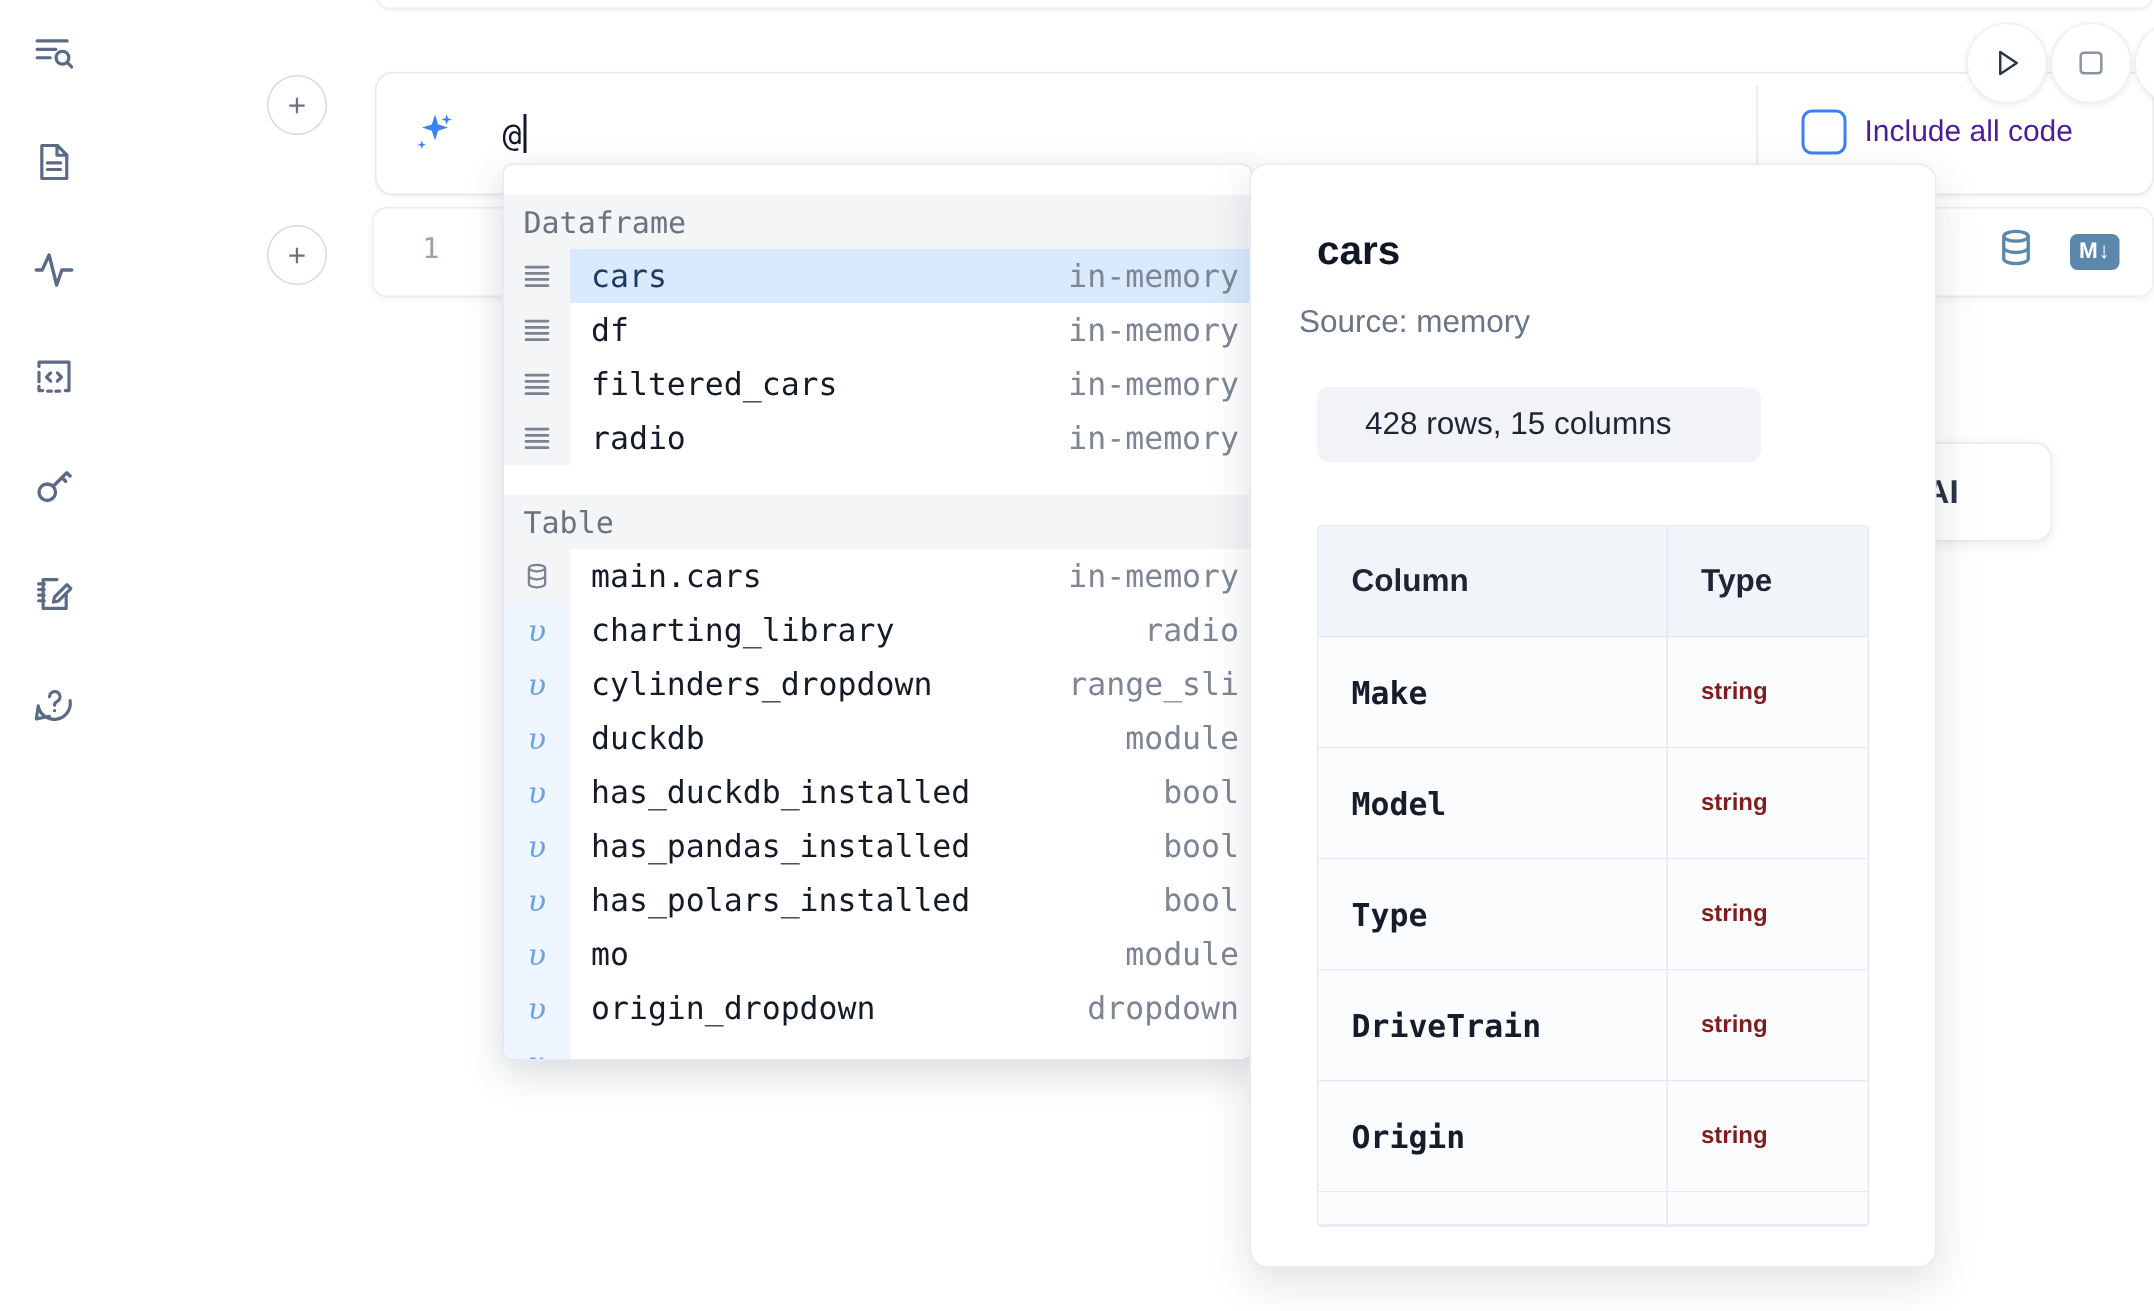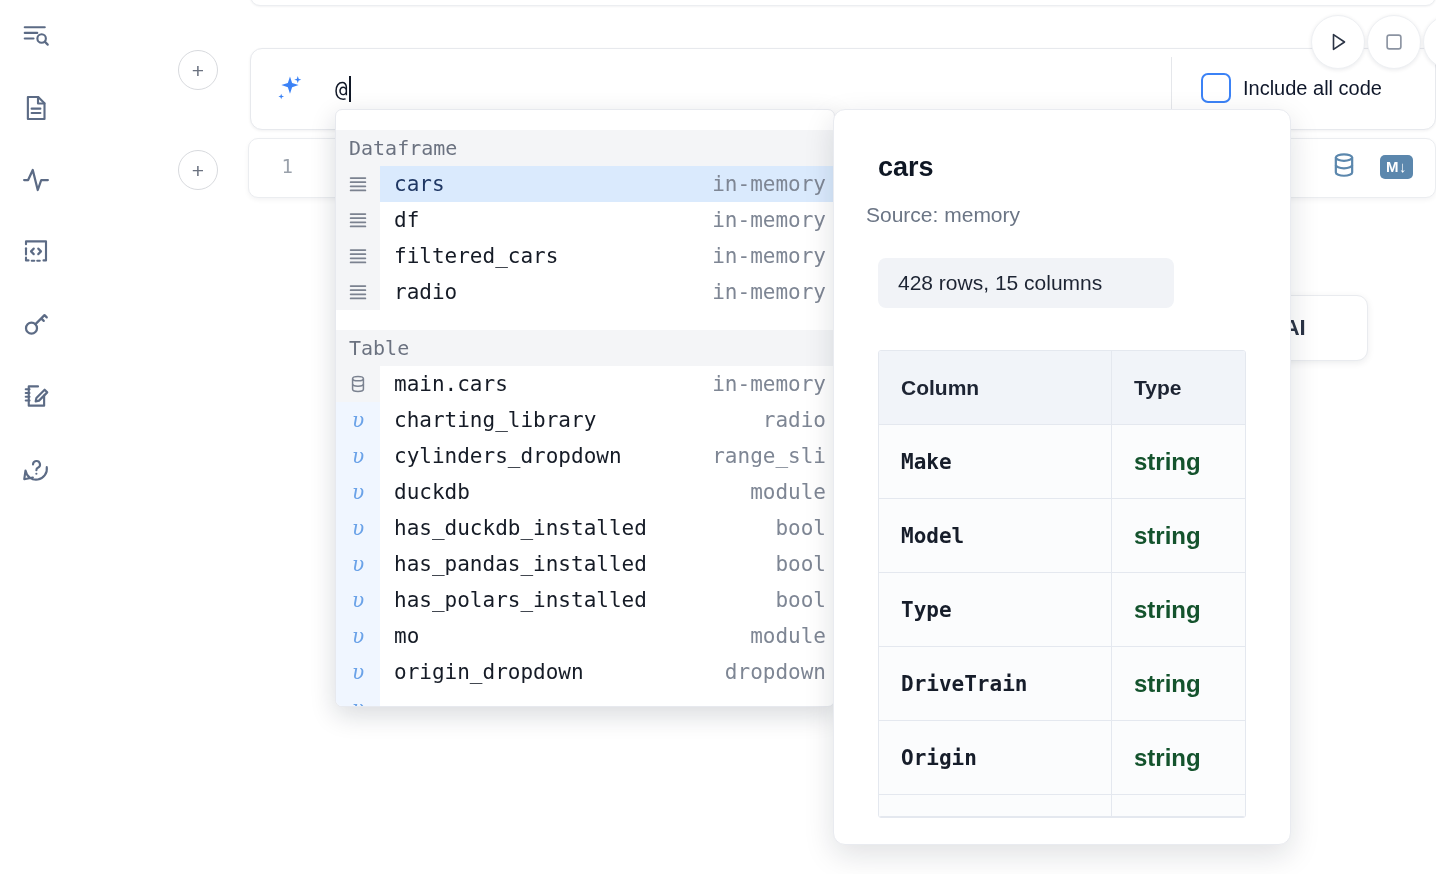--- a/index.html
+++ b/index.html
@@ -50,21 +50,21 @@
     display:inline-block; width:2px; height:26px; background:#111827;
     vertical-align:-5px; margin-left:1px;
   }
   .ai-divider { position:absolute; left:920px; top:8px; width:1px; height:66px; background:#e5e7eb; }
   .include-wrap {
     position:absolute; left:950px; top:24px; display:flex; align-items:center; gap:12px;
   }
   .cb {
     width:30px; height:30px; border:2px solid #3b82f6; border-radius:7px; background:#fff;
   }
-  .include-label { font-size:20px; color:#0f172a; }
+  .include-label { font-size:20px; color:#4c1d95; }
 
   .round-icon-btn {
     position:absolute; width:54px; height:54px; border-radius:50%;
     background:#fff; border:1px solid #eef0f3;
     box-shadow:0 1px 4px rgba(15,23,42,.09);
     display:flex; align-items:center; justify-content:center; color:#2b3445;
   }
   #run-btn  { left:1311px; top:15px; }
   #stop-btn { left:1367px; top:15px; }
   #extra-btn{ left:1423px; top:15px; }
@@ -132,39 +132,39 @@
     position:absolute; left:833px; top:109px; width:458px; height:736px;
     background:#fff; border:1px solid #e9ebf0; border-radius:12px;
     box-shadow:0 10px 30px rgba(15,23,42,.13);
     overflow:hidden;
   }
   .doc-title { position:absolute; left:44px; top:42px; font-size:27px; font-weight:700; color:#0f1724; }
   .doc-src   { position:absolute; left:32px; top:93px; font-size:21px; color:#6b7585; }
   .doc-pill  {
     position:absolute; left:44px; top:148px; width:296px; height:50px;
     background:#f1f3f7; border-radius:8px;
-    display:flex; align-items:center; padding-left:20px;
+    display:flex; align-items:center; padding-left:32px;
     font-size:21px; color:#1d2433;
   }
   .doc-table {
     position:absolute; left:44px; top:240px; width:368px;
     border:1px solid #e4e8ef; border-radius:3px; border-collapse:separate;
     border-spacing:0; overflow:hidden;
   }
   .doc-table th, .doc-table td {
     height:74px; padding:0 22px; text-align:left; font-weight:700;
     border-bottom:1px solid #e4e8ef; vertical-align:middle;
   }
   .doc-table th { background:#f1f4f9; color:#1d2433; font-size:21px; }
   .doc-table th.c2, .doc-table td.c2 { border-left:1px solid #e4e8ef; width:134px; }
   .doc-table td.c1 {
     background:#fbfcfd; color:#161d2a; font-size:21px;
     font-family:"DejaVu Sans Mono","Liberation Mono",monospace;
   }
-  .doc-table td.c2 { background:#fbfcfd; color:#14532d; font-size:24px;margin-left:12px; }
+  .doc-table td.c2 { background:#fbfcfd; color:#7f1d1d; font-size:16px;margin-left:12px; }
   .doc-table tr.partial td { height:22px; }
 </style>
 </head>
 <body>
 
 <div class="root">
 
   <div class="rail">
     <div class="rail-btn" style="top:14px">
       <svg width="30" height="30" viewBox="0 0 24 24" fill="none" stroke="currentColor" stroke-width="1.7" stroke-linecap="round">

